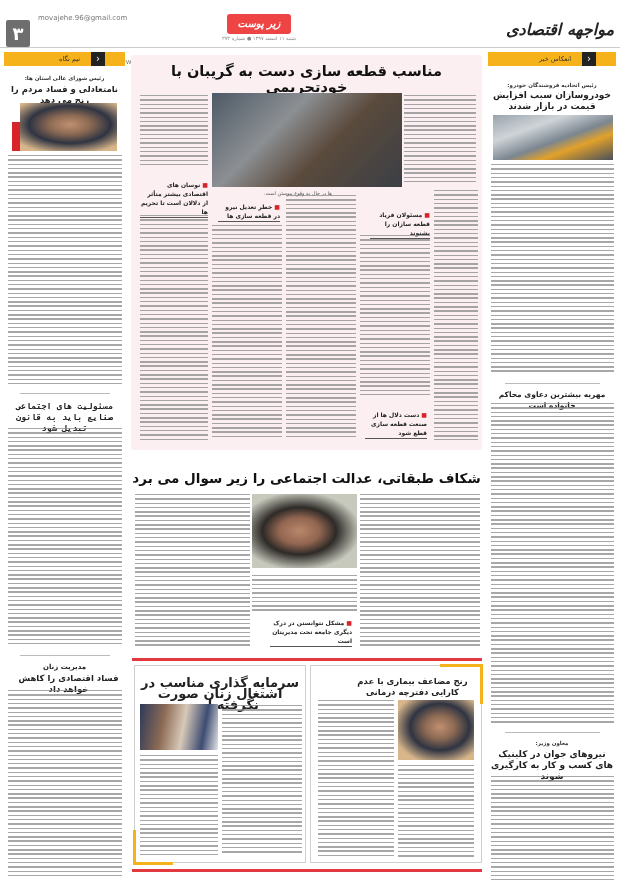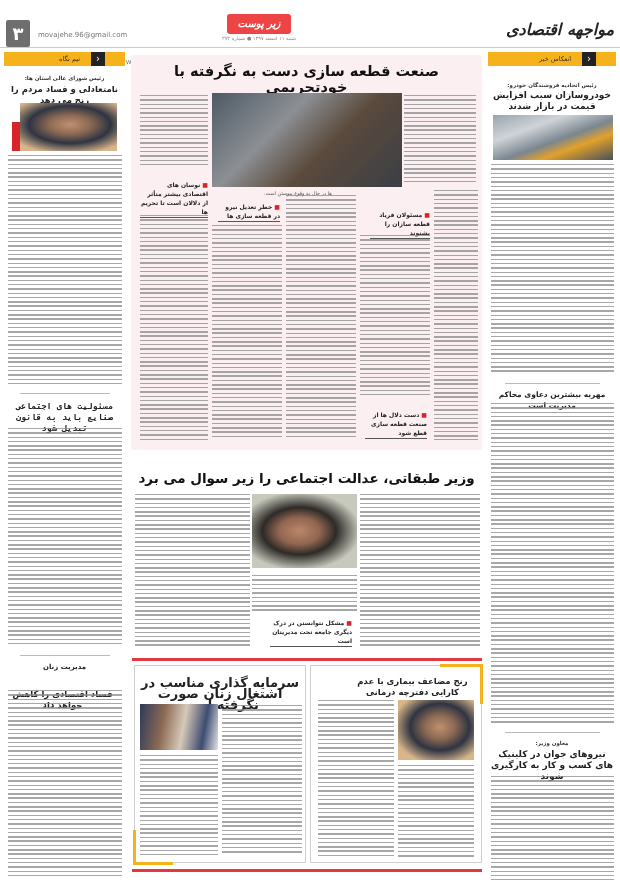--- a/index.html
+++ b/index.html
@@ -14,21 +14,21 @@
   .abs { position: absolute; }
 
   
   .masthead { left: 0; top: 0; width: 620px; height: 48px; background: #fff; }
   .page-number-badge {
     left: 6px; top: 20px; width: 24px; height: 27px;
     background: #6e6e6e; color: #fff; font-weight: bold;
     font-size: 18px; text-align: center; line-height: 27px;
     border-radius: 2px;
   }
-  .email-text { left: 38px; top: 31px; font-size: 7px; color: #777; direction: ltr; }
+  .email-text { left: 38px; top: 14px; font-size: 7px; color: #777; direction: ltr; }
   .website-text { left: 120px; top: 31px; font-size: 7px; color: #777; direction: ltr; margin-top: 27px; }
   .supplement-badge {
     left: 227px; top: 14px; width: 64px; height: 20px;
     background: #ef4444; color: #fff; font-size: 10px; font-style: italic; font-weight: bold;
     text-align: center; line-height: 20px; border-radius: 3px;
   }
   .issue-info { left: 222px; top: 35px; font-size: 5px; color: #888; direction: ltr; }
   .paper-logo {
     right: 6px; top: 20px; font-family: "DejaVu Serif", serif; font-style: italic;
     font-size: 16px; color: #222; font-weight: bold;
@@ -107,56 +107,56 @@
 <div class="abs headline-sub" style="left:4px; top:84px; width:121px;">نامتعادلی و فساد مردم را رنج می دهد</div>
 <div class="abs photo photo-official" style="left:12px; top:103px; width:105px; height:48px;">
   <div class="flag-stripe" style="position:absolute; left:0; top:0; width:8px; height:48px;"></div>
 </div>
 <div class="abs text-block" style="left:8px; top:155px; width:114px; height:230px;"></div>
 <div class="abs divider-dots" style="left:20px; top:393px; width:90px;"></div>
 <div class="abs headline-sub" style="left:4px; top:402px; width:121px;font-family:Liberation Mono, monospace;">مسئولیت های اجتماعی صنایع باید به قانون تبدیل شود</div>
 <div class="abs text-block" style="left:8px; top:428px; width:114px; height:218px;"></div>
 <div class="abs divider-dots" style="left:20px; top:655px; width:90px;"></div>
 <div class="abs headline-sub" style="left:4px; top:662px; width:121px; font-size:7px;">مدیریت زنان</div>
-<div class="abs headline-sub" style="left:2px; top:673px; width:121px;margin-top:16px;">فساد اقتصادی را کاهش خواهد داد</div>
+<div class="abs headline-sub" style="left:8px; top:673px; width:121px;">فساد اقتصادی را کاهش خواهد داد</div>
 <div class="abs text-block" style="left:8px; top:690px; width:114px; height:188px;"></div>
 
 <div class="abs section-tab" style="left:488px; top:52px; width:128px;">
   <span class="arrow">‹</span>
   <span class="tab-label">انعکاس خبر</span>
 </div>
 <div class="abs kicker" style="left:488px; top:82px; width:128px;">رئیس اتحادیه فروشندگان خودرو:</div>
 <div class="abs headline-side" style="left:490px; top:90px; width:124px;">خودروسازان سبب افزایش قیمت در بازار شدند</div>
 <div class="abs photo photo-car" style="left:493px; top:115px; width:120px; height:45px;"></div>
 <div class="abs text-block" style="left:491px; top:164px; width:123px; height:210px;"></div>
 <div class="abs divider-dots" style="left:505px; top:383px; width:95px;"></div>
-<div class="abs headline-side" style="left:488px; top:389px; width:128px; font-size:7.5px;">مهریه بیشترین دعاوی محاکم مدیریت است</div>
+<div class="abs headline-side" style="left:488px; top:389px; width:128px; font-size:7.5px;">مهریه بیشترین دعاوی محاکم خانواده است</div>
 <div class="abs text-block" style="left:491px; top:403px; width:123px; height:322px;"></div>
 <div class="abs divider-dots" style="left:505px; top:732px; width:95px;"></div>
 <div class="abs kicker" style="left:488px; top:740px; width:128px;">معاون وزیر:</div>
 <div class="abs headline-side" style="left:490px; top:749px; width:124px;">نیروهای جوان در کلینیک های کسب و کار به کارگیری شوند</div>
 <div class="abs text-block" style="left:491px; top:776px; width:123px; height:104px;"></div>
 
 <div class="abs pink-box"></div>
-<div class="abs headline-main" style="left:131px; top:63px; width:351px;">صنعت قطعه سازی دست به نگرفته با خودتحریمی</div>
+<div class="abs headline-main" style="left:131px; top:63px; width:351px;">مناسب قطعه سازی دست به گریبان با خودتحریمی</div>
 <div class="abs photo photo-factory" style="left:212px; top:93px; width:190px; height:94px;"></div>
 <div class="abs text-block" style="left:404px; top:95px; width:72px; height:90px;"></div>
 <div class="abs text-block" style="left:140px; top:95px; width:68px; height:70px;"></div>
 <div class="abs subhead" style="left:140px; top:180px; width:68px;"><span class="bullet">■ </span><span>نوسان های اقتصادی بیشتر متأثر از دلالان است تا تحریم ها</span></div>
 <div class="abs text-block" style="left:140px; top:215px; width:68px; height:225px;"></div>
 <div class="abs" style="left:212px; top:190px; width:120px; font-size:5px; color:#555;">ها در حال به وقوع پیوستن است.</div>
 <div class="abs subhead" style="left:218px; top:202px; width:62px;"><span class="bullet">■ </span><span>خطر تعدیل نیرو در قطعه سازی ها</span></div>
 <div class="abs text-block" style="left:212px; top:225px; width:70px; height:215px;"></div>
 <div class="abs text-block" style="left:286px; top:195px; width:70px; height:245px;"></div>
 <div class="abs subhead" style="left:370px; top:210px; width:60px;"><span class="bullet">■ </span><span>مسئولان فریاد قطعه سازان را بشنوند</span></div>
 <div class="abs text-block" style="left:360px; top:235px; width:70px; height:160px;"></div>
 <div class="abs subhead" style="left:365px; top:410px; width:62px;"><span class="bullet">■ </span><span>دست دلال ها از صنعت قطعه سازی قطع شود</span></div>
 <div class="abs text-block" style="left:434px; top:190px; width:44px; height:250px;"></div>
 
-<div class="abs headline-main" style="left:131px; top:470px; width:351px; font-size:13.5px;">وزیر طبقاتی، عدالت اجتماعی را زیر سوال می برد</div>
+<div class="abs headline-main" style="left:131px; top:470px; width:351px; font-size:13.5px;">شکاف طبقاتی، عدالت اجتماعی را زیر سوال می برد</div>
 <div class="abs text-block" style="left:135px; top:494px; width:115px; height:155px;"></div>
 <div class="abs photo photo-young-man" style="left:252px; top:494px; width:105px; height:74px;"></div>
 <div class="abs text-block" style="left:252px; top:575px; width:105px; height:38px;"></div>
 <div class="abs subhead" style="left:270px; top:618px; width:82px;"><span class="bullet">■ </span><span>مشکل نتوانستن در درک دیگری جامعه تحت مدیریتان است</span></div>
 <div class="abs text-block" style="left:360px; top:494px; width:120px; height:155px;"></div>
 
 <div class="abs red-rule" style="left:132px; top:658px; width:350px;"></div>
 
 <div class="abs framed-box" style="left:310px; top:665px; width:172px; height:198px;"></div>
 <div class="abs orange-corner-top" style="left:440px; top:664px; width:43px; height:40px;"></div>

